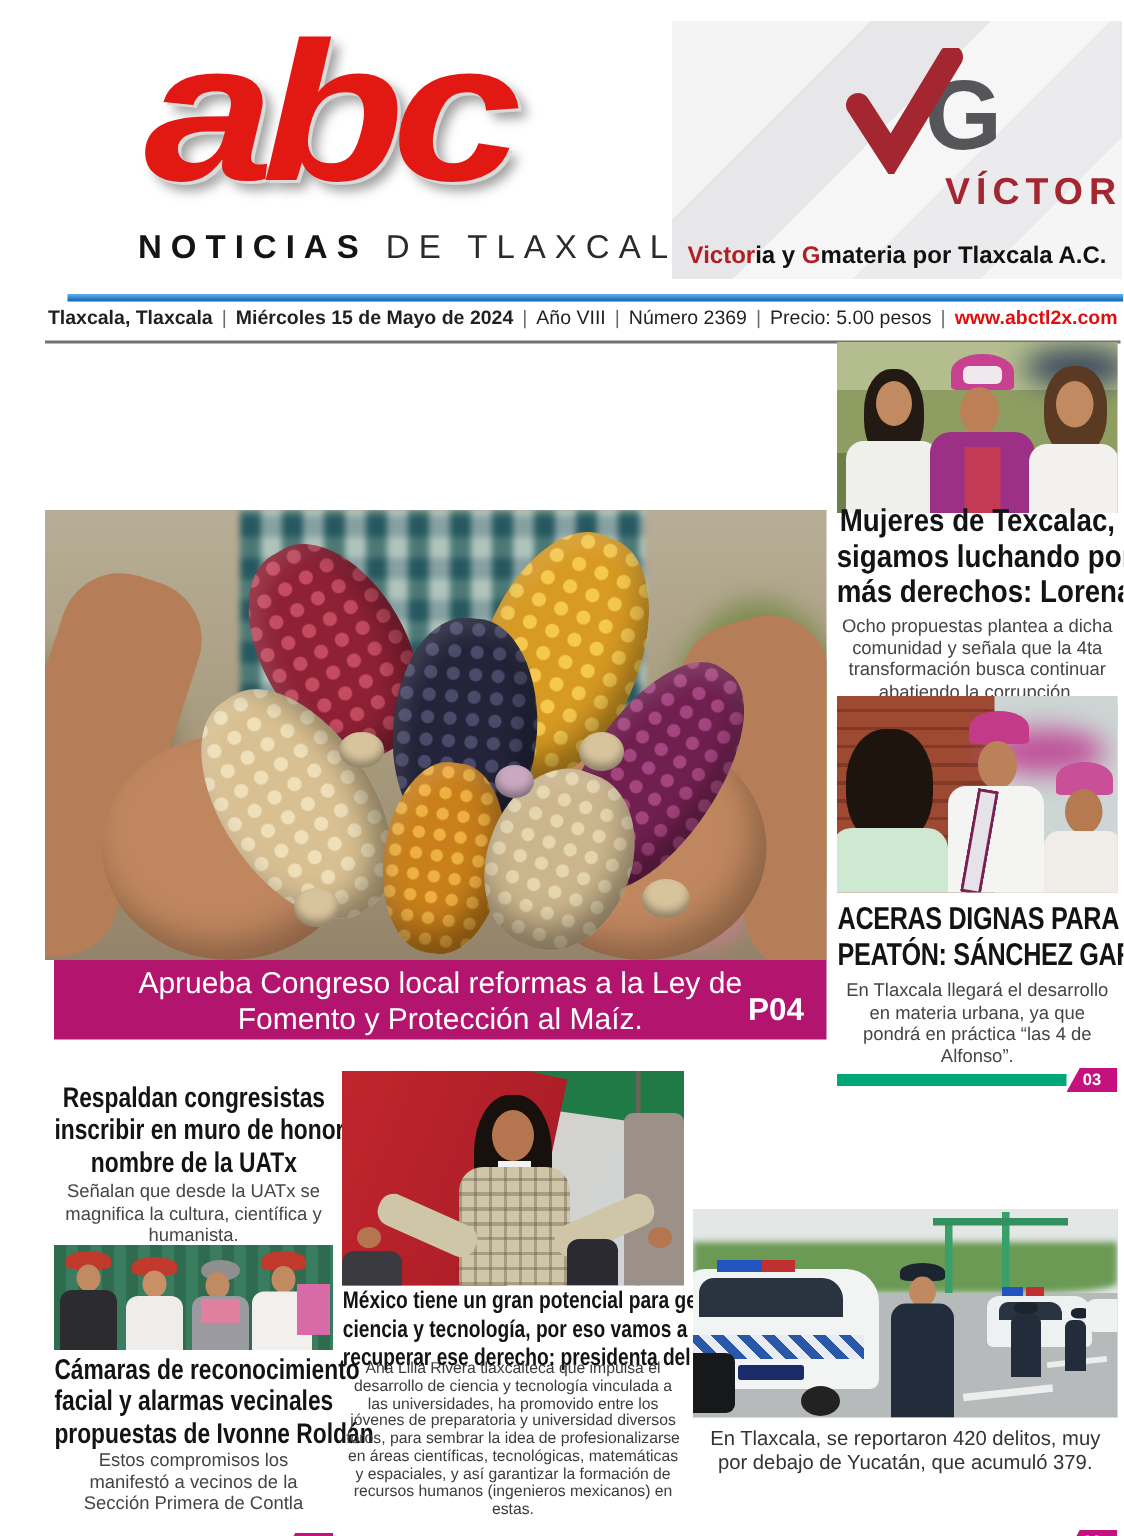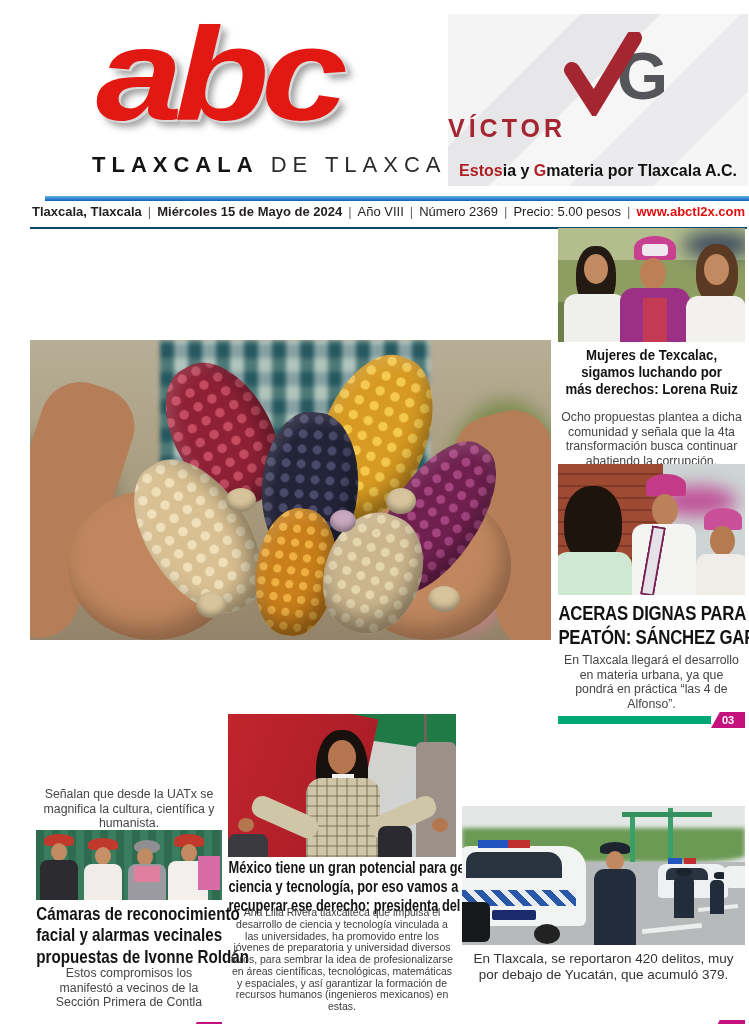--- a/index.html
+++ b/index.html
@@ -13,34 +13,34 @@
     text-shadow:2px 2px 0 #d9d9d9, 5px 6px 7px rgba(0,0,0,.38); }
   .tagline { position:absolute; left:92px; top:152px; font-size:22px; color:#141414; white-space:nowrap; }
   .tagline b { font-weight:700; letter-spacing:6px; }
   .tagline span.lt { font-weight:400; letter-spacing:6px; color:#2b2b2b; }
 
   .ad { position:absolute; left:448px; top:14px; width:300px; height:172px; overflow:hidden;
     background:linear-gradient(135deg,#f4f4f4 0 28%, #e7e7e9 28% 45%, #f6f6f7 45% 62%, #ebebed 62% 80%, #f5f5f6 80%); }
   .ad .mark { position:absolute; left:110px; top:18px; width:110px; height:88px; }
   .ad .g-letter { position:absolute; right:0; top:6px; font-size:66px; font-weight:700; color:#555659; }
   .ad .check { position:absolute; left:0; top:0; }
-  .ad .name1 { position:absolute; left:0; right:0; top:100px; text-align:left; font-size:25px;
+  .ad .name1 { position:absolute; left:0; right:0; top:100px; text-align:right; font-size:25px;
     font-weight:700; letter-spacing:4px; color:#a32631; }
   .ad .name2 { position:absolute; left:0; right:0; top:126px; text-align:center; font-size:22px;
     font-weight:400; letter-spacing:5px; color:#6d6e71; }
   .ad .slogan { position:absolute; left:0; right:0; bottom:6px; text-align:center; font-size:16px;
     font-weight:700; color:#111; }
   .ad .slogan .rd { color:#b01f24; }
 
   .blue-rule { position:absolute; left:45px; right:0; top:196px; height:5px;
     background:linear-gradient(180deg,#5fb2ea,#0f62b4); }
 
   
   .dateline { position:absolute; left:30px; right:2px; top:204px; text-align:center;
-    font-size:13px; color:#231f20; padding-bottom:8px; border-bottom:2px solid #0c4a6e; white-space:nowrap; }
+    font-size:13px; color:#231f20; padding-bottom:8px; border-bottom:2px solid #737373; white-space:nowrap; }
   .dateline b { font-weight:700; }
   .dateline .sep { color:#6b6b6b; padding:0 6px; font-weight:400; }
   .dateline .web { color:#e00f0f; font-weight:700; }
 
   
   .lead-hl { position:absolute; left:28px; top:232px; width:527px; text-align:center;
     color:#a81b80; font-weight:800; font-size:44px; line-height:1.16; letter-spacing:-1px; }
   .lead-hl div { white-space:nowrap; transform:scaleX(.97); transform-origin:center; }
 
   .photo { position:absolute; overflow:hidden; background:#c9c4b6; }
@@ -53,21 +53,21 @@
 
   
   .hl { position:absolute; text-align:center; color:#131313; font-weight:700; }
   .hl div { white-space:nowrap; }
   .deck { position:absolute; text-align:center; color:#454545; }
 
   .c88 { width:114%; margin-left:-7%; transform:scaleX(.88); transform-origin:center; }
   .c80 { width:125%; margin-left:-12.5%; transform:scaleX(.8); transform-origin:center; }
   .c72 { width:139%; margin-left:-19.5%; transform:scaleX(.72); transform-origin:center; }
 
-  .r1-h { left:558px; top:347px; width:187px; font-size:15px; line-height:1.13; }
+  .r1-h { left:558px; top:336px; width:187px; font-size:21px; line-height:1.13; }
   .r1-d { left:560px; top:410px; width:183px; font-size:12.3px; line-height:1.18; }
   .r2-h { left:558px; top:601px; width:187px; font-size:21px; line-height:1.15; letter-spacing:-.3px; }
   .r2-d { left:560px; top:653px; width:183px; font-size:12.3px; line-height:1.18; }
 
   .bl1-h { left:36px; top:722px; width:186px; font-size:19px; line-height:1.12; }
   .bl1-d { left:38px; top:787px; width:182px; font-size:12.3px; line-height:1.18; }
   .bl2-h { left:36px; top:903px; width:186px; font-size:19px; line-height:1.12; }
   .bl2-d { left:38px; top:966px; width:182px; font-size:12.3px; line-height:1.18; }
 
   .mid-h { left:228px; top:859px; width:228px; font-size:16px; line-height:1.18; }
@@ -107,32 +107,32 @@
   .road { background:#b6babb; }
   .dash { background:#eceeee; }
 </style>
 </head>
 <body>
 
 <div id="page">
 
   <div class="logo-abc">abc</div>
   <div class="tagline">
-    <b>TLAXCALA</b><span class="lt"> DE TLAXCALA</span>
+    <b>NOTICIAS</b><span class="lt"> DE TLAXCALA</span>
   </div>
 
   <div class="ad">
     <div class="mark">
       <span class="g-letter">G</span>
       <svg class="check" width="84" height="84" viewBox="0 0 84 84">
         <path d="M14 38 L36 72 L76 6" stroke="#a32631" stroke-width="16" fill="none" stroke-linecap="round"></path>
       </svg>
     </div>
     <div class="name1">VÍCTOR</div>
-    <div class="slogan"><span class="rd">Estos</span><span>ia y </span><span class="rd">G</span><span>materia por Tlaxcala A.C.</span></div>
+    <div class="slogan"><span class="rd">Victor</span><span>ia y </span><span class="rd">G</span><span>materia por Tlaxcala A.C.</span></div>
   </div>
 
   <div class="blue-rule"></div>
 
   <div class="dateline">
     <b>Tlaxcala, Tlaxcala</b><span class="sep">|</span><b>Miércoles 15 de Mayo de 2024</b><span class="sep">|</span><span>Año VIII</span><span class="sep">|</span><span>Número 2369</span><span class="sep">|</span><span>Precio: 5.00 pesos</span><span class="sep">|</span><span class="web">www.abctl2x.com</span>
   </div>
 
 
   <div class="photo" style="left:30px;top:340px;width:521px;height:300px;">
@@ -154,20 +154,27 @@
     <div class="cob" style="left:118px;top:112px;width:100px;height:168px;transform:rotate(-34deg);background-color:#d9c092;background-image:radial-gradient(circle,#efe0ba 38%,rgba(0,0,0,0) 45%);background-size:16px 16px;"></div>
     <div class="cob" style="left:226px;top:168px;width:80px;height:128px;transform:rotate(8deg);background-color:#c97f1a;background-image:radial-gradient(circle,#efb042 38%,rgba(0,0,0,0) 45%);background-size:14px 14px;"></div>
     <div class="cob" style="left:295px;top:172px;width:96px;height:122px;transform:rotate(20deg);background-color:#cbb58d;background-image:radial-gradient(circle,#e6d6ae 38%,rgba(0,0,0,0) 45%);background-size:15px 15px;"></div>
     <div class="tip" style="left:196px;top:148px;width:30px;height:24px;"></div>
     <div class="tip" style="left:300px;top:170px;width:26px;height:22px;background:#c9a9c0;"></div>
     <div class="tip" style="left:356px;top:148px;width:30px;height:26px;"></div>
     <div class="tip" style="left:398px;top:246px;width:32px;height:26px;"></div>
     <div class="tip" style="left:166px;top:252px;width:30px;height:26px;"></div>
   </div>
 
+  <div class="caption-bar">
+    <div class="wrap">
+      <div class="cl">Aprueba Congreso local reformas a la Ley de</div>
+      <div class="cl">Fomento y Protección al Maíz.</div>
+    </div>
+    <div class="pref">P04</div>
+  </div>
 
   <div class="photo" style="left:558px;top:228px;width:187px;height:114px;">
     <div class="shape" style="inset:0;background:linear-gradient(180deg,#b3bd8d 0 28%,#8e9e63 28% 65%,#6f7f4a 65%);"></div>
     <div class="shape blurblob" style="right:-8px;top:4px;width:70px;height:26px;background:#3a4a5e;"></div>
 
     <div class="shape hairD" style="left:18px;top:18px;width:40px;height:62px;"></div>
     <div class="shape face" style="left:26px;top:26px;width:24px;height:30px;"></div>
     <div class="shape" style="left:6px;top:66px;width:62px;height:48px;background:#efefec;border-radius:12px 12px 0 0;"></div>
 
     <div class="shape cap" style="left:76px;top:8px;width:42px;height:24px;background:#c84090;"></div>
@@ -221,20 +228,27 @@
       </div>
   </div>
   <div class="deck r2-d">En Tlaxcala llegará el desarrollo en materia urbana, ya que pondrá en práctica “las 4 de Alfonso”.</div>
   <div class="pagebar" style="left:558px;top:686px;width:187px;">
     <div class="bar"></div>
     <div class="badge">
         <span>03</span>
       </div>
   </div>
 
+  <div class="hl bl1-h">
+    <div class="c80">
+        <div>Respaldan congresistas</div>
+      <div>inscribir en muro de honor</div>
+      <div>nombre de la UATx</div>
+      </div>
+  </div>
   <div class="deck bl1-d">Señalan que desde la UATx se magnifica la cultura, científica y humanista.</div>
   <div class="pagebar" style="left:36px;top:816px;width:186px;">
     <div class="bar"></div>
     <div class="badge">
         <span>06</span>
       </div>
   </div>
 
   <div class="photo" style="left:36px;top:830px;width:186px;height:70px;">
     <div class="shape" style="inset:0;background:repeating-linear-gradient(90deg,#2e6b4f 0 8px,#3a7d5e 8px 16px);"></div>

